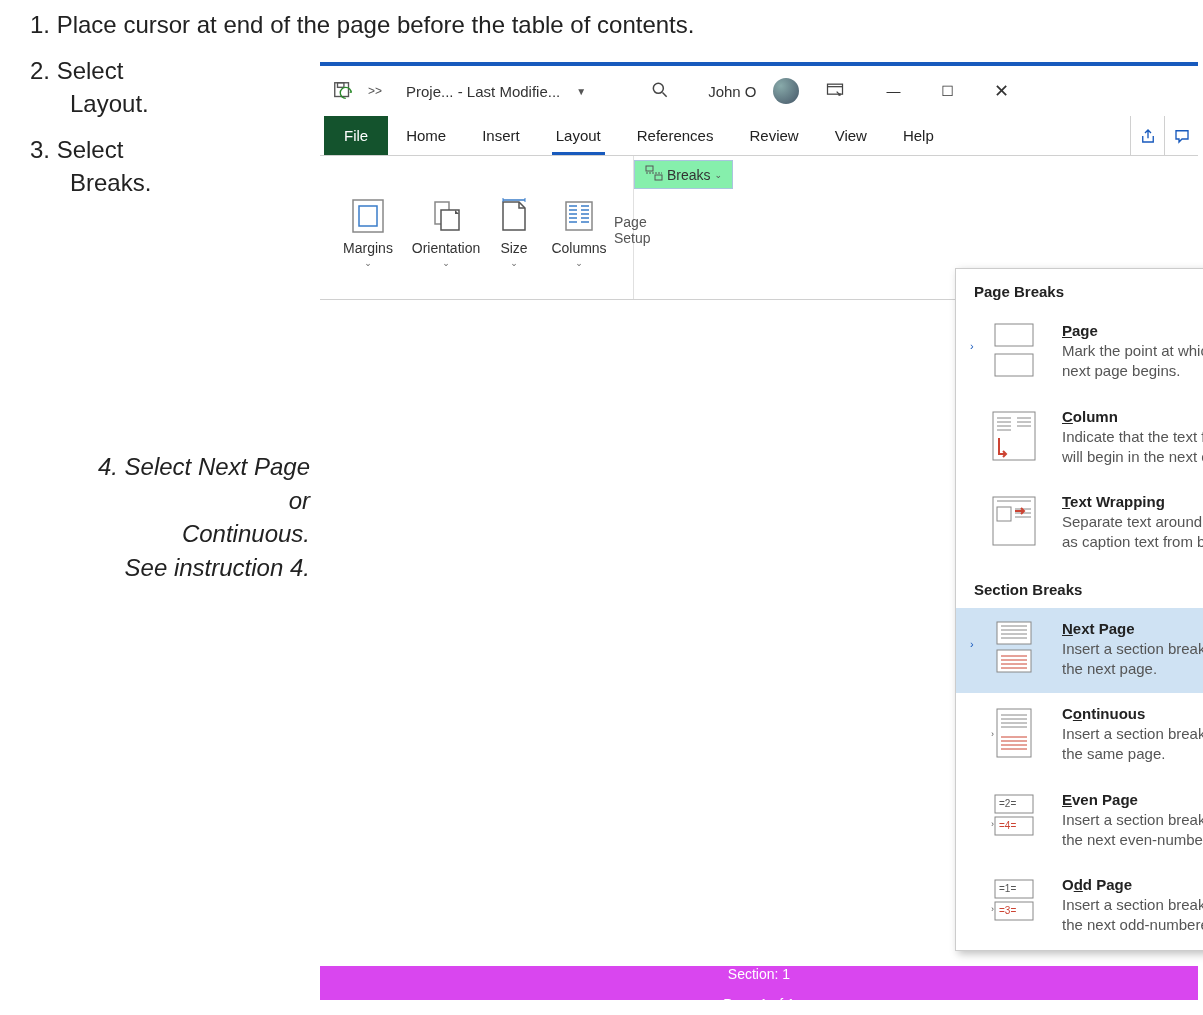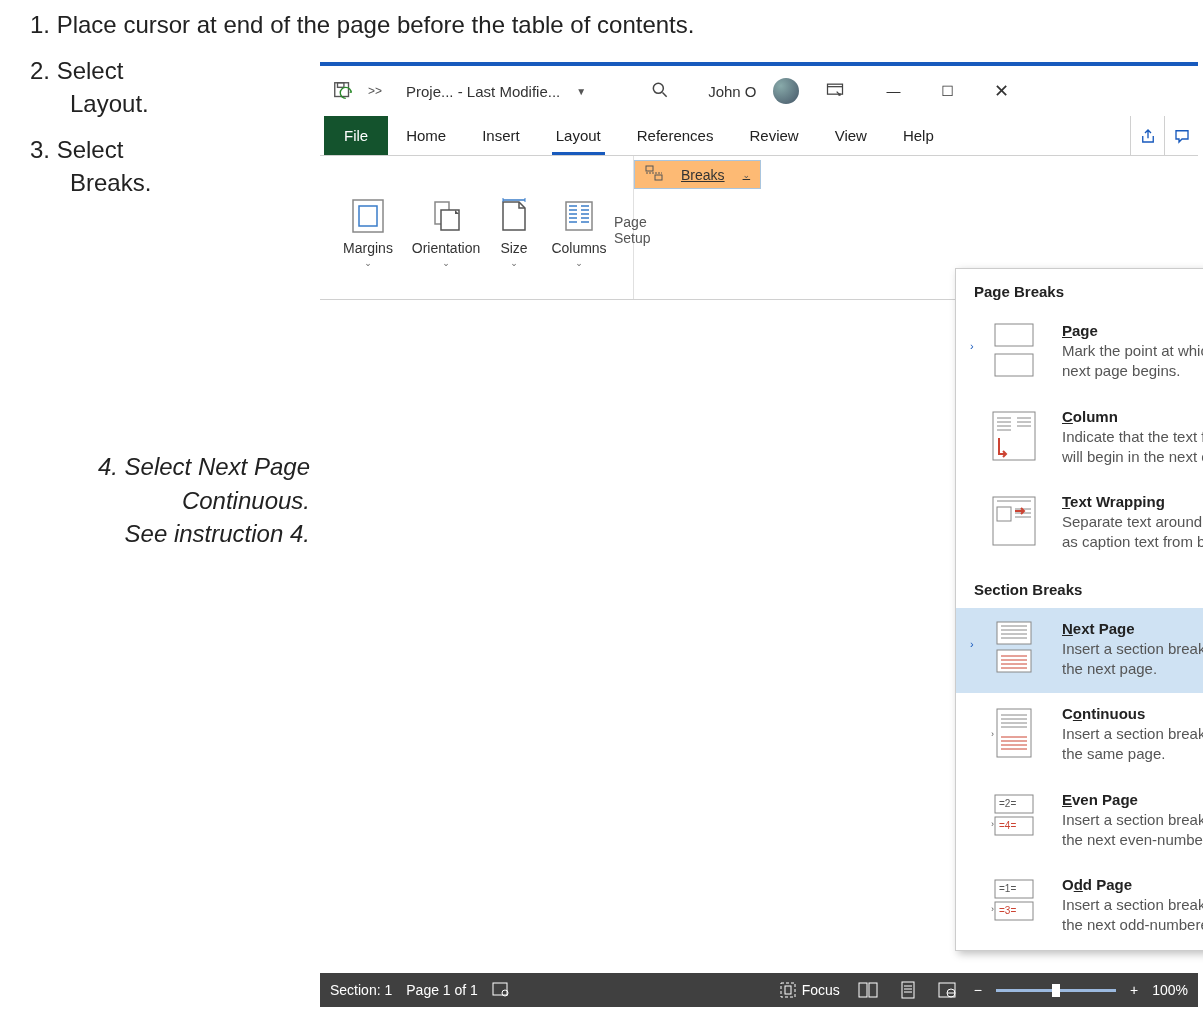--- a/index.html
+++ b/index.html
@@ -156,30 +156,29 @@
   .group-label {
     font-size: 14px;
     color: #555;
     padding: 4px 0 2px;
   }
 
   .breaks-btn {
     position: absolute;
     left: 314px;
     top: 4px;
-    background: #fdba74;
+    background: #86efac;
     border: 1px solid #a9c5de;
     padding: 4px 10px;
     font-size: 14px;
     color: #333;
     display: flex;
     align-items: center;
-    gap: 18px;
+    gap: 4px;
     cursor: pointer;
-    text-decoration: underline;
   }
   .breaks-btn .caret { font-size: 9px; color: #555; }
 
   .ribbon-collapse {
     position: absolute;
     right: 10px;
     bottom: 6px;
     font-size: 14px;
     color: #555;
   }
@@ -232,29 +231,30 @@
   }
   .dropdown .item .title .ul { text-decoration: underline; }
   .dropdown .item .desc {
     font-size: 15px;
     color: #555;
     line-height: 1.35;
   }
 
   .statusbar {
     position: absolute;
-    left: 0; right: 0; bottom: 0;
+    left: 0; right: 0; bottom: 7px;
     height: 34px;
-    background: #404040;
+    background: #d946ef;
     color: #fff;
     display: flex;
     align-items: center;
     padding: 0 10px;
     font-size: 14px;
     gap: 14px;
+    flex-direction: column;
   }
   .statusbar .spacer { flex: 1; }
   .statusbar .zoom-track {
     width: 120px; height: 3px; background: #9bb9df; position: relative;
   }
   .statusbar .zoom-track .handle {
     position: absolute; left: 50%; top: -5px;
     width: 8px; height: 13px; background: #fff;
     transform: translateX(-50%);
   }
@@ -269,20 +269,21 @@
   <div class="step2">
     <span>2. Select</span><br>
     <span class="sub">Layout.</span>
   </div>
   <div class="step3">
     <span>3. Select</span><br>
     <span class="sub">Breaks.</span>
   </div>
   <div class="step4">
     <div>4. Select Next Page</div>
+    <div>or</div>
     <div>Continuous.</div>
     <div>See instruction 4.</div>
   </div>
 </div>
 
 <div class="word-window">
 
   <div class="titlebar">
     <span class="save-icon">
       <svg viewBox="0 0 24 24" width="22" height="22">

